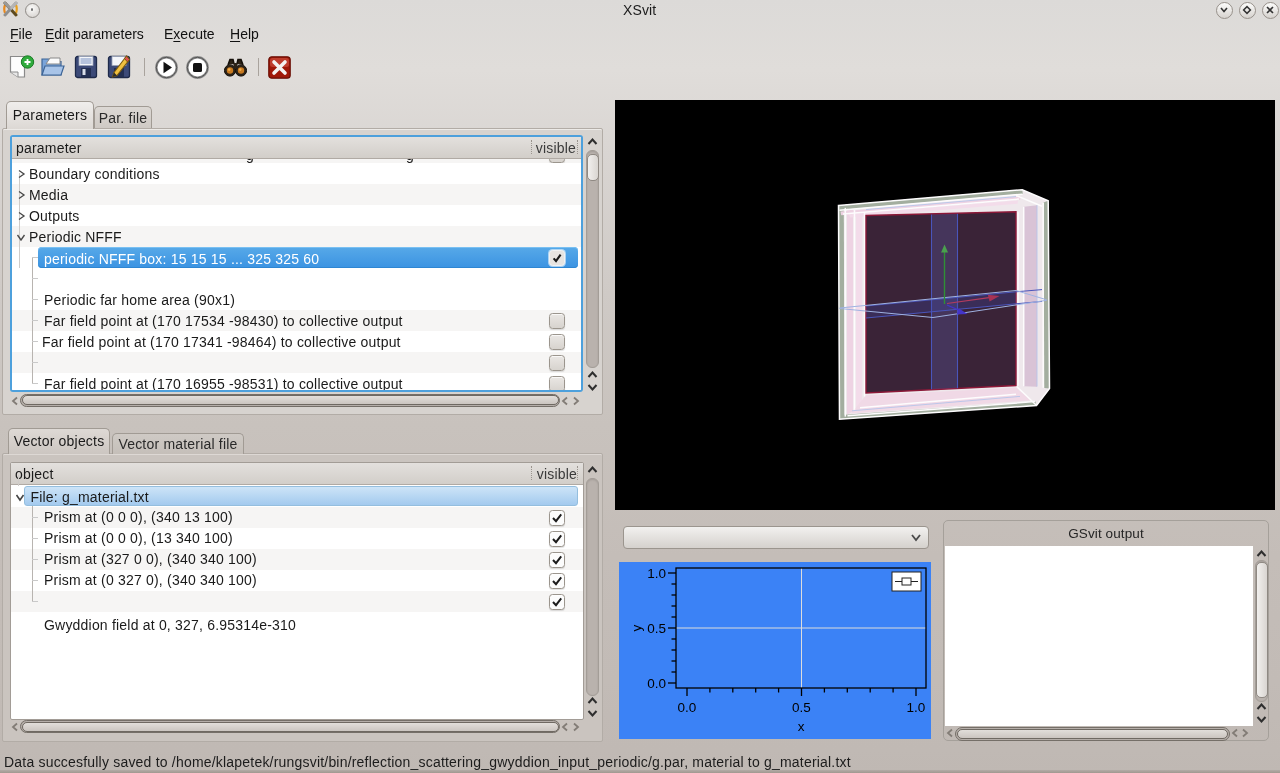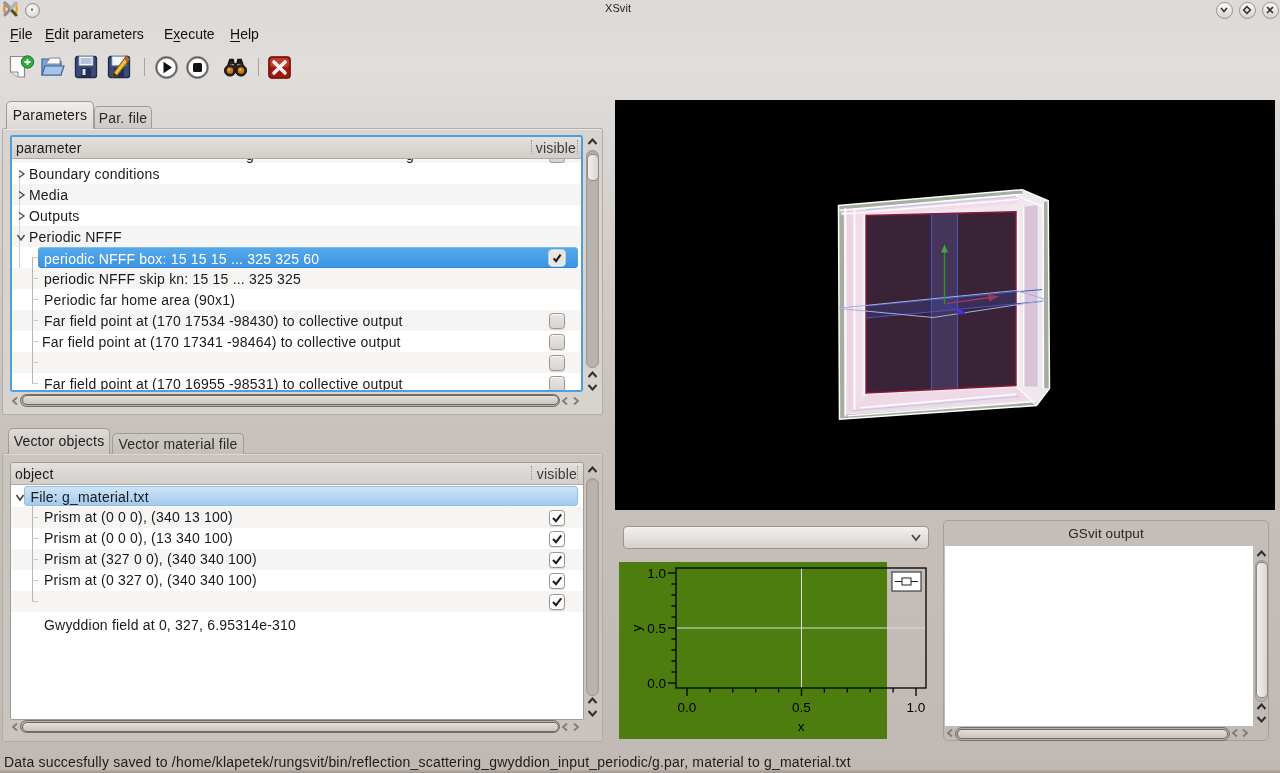--- a/index.html
+++ b/index.html
@@ -27,21 +27,21 @@
 .htrough{position:absolute;background:#b5aea9;border:1px solid #756f68;border-radius:7px;}
 
 .tab{position:absolute;border:1px solid #a19b94;border-bottom:none;border-radius:5px 5px 0 0;font-size:14px;color:#1a1a1a;text-align:center;letter-spacing:0.2px;}
 .page{position:absolute;border:1px solid #b2aca6;border-radius:2px;}
 .menu{position:absolute;top:26px;font-size:14px;color:#111;}
 .menu u{text-decoration-thickness:1px;text-underline-offset:2px;}
 </style>
 </head>
 <body>
 
-<div class="txt" style="left:605px;top:3px;font-size:11px;">XSvit</div>
+<div class="txt" style="left:623px;top:3px;font-size:14px;">XSvit</div>
 
 <svg class="abs" style="left:3px;top:1px;" width="15" height="16" viewBox="0 0 15 16">
   <path d="M2 4 Q0.5 8 2 12" stroke="#e8891f" stroke-width="2.2" fill="none"></path>
   <path d="M13 4 Q14.5 8 13 12" stroke="#e8a01f" stroke-width="2.2" fill="none"></path>
   <path d="M2 2 L13 14" stroke="#5d4a1e" stroke-width="3" stroke-linecap="round"></path>
   <path d="M13 2 L2 14" stroke="#8f8f8f" stroke-width="3" stroke-linecap="round"></path>
   <path d="M13 2 L8.5 6.8" stroke="#b5b5b5" stroke-width="3" stroke-linecap="round"></path>
   <path d="M2 2 L6 6.2" stroke="#9a9a9a" stroke-width="3" stroke-linecap="round"></path>
 </svg>
 
@@ -184,23 +184,20 @@
     </div>
   <div class="trow" style="top:89px;background:#f6f5f4;">
       <span class="rowtext" style="left:17px;text-align:right;">Periodic NFFF</span>
     </div>
   <div class="trow" style="top:110px;background:#fff;"></div>
   <div class="abs" style="left:25.5px;top:110px;width:540.5px;height:20.5px;border-radius:4px;background:linear-gradient(#57a9e8,#3b93e2);box-shadow:inset 0 1px 0 #79c0f2, inset 0 -1px 0 #2e86d2;"></div>
   <span class="rowtext" style="left:32px;top:114.5px;color:#fff;">periodic NFFF box: 15 15 15 ... 325 325 60</span>
   <div class="cb" style="left:536.5px;top:113px;background:#e7e4e1;border:1px solid #f2f2f2;box-shadow:0 0 0 1px rgba(255,255,255,0.55);"><svg width="14" height="14" viewBox="0 0 14 14">
         <path d="M3.6 7.4 L6 10 L10.6 3.6" fill="none" stroke="#191919" stroke-width="2.1"></path>
       </svg></div>
-  <div class="trow" style="top:131px;background:#f6f5f4;">
-      <span class="rowtext" style="left:32px;">periodic NFFF skip kn: 15 15 ... 325 325</span>
-    </div>
   <div class="trow" style="top:152px;background:#fff;">
       <span class="rowtext" style="left:32px;">Periodic far home area (90x1)</span>
     </div>
   <div class="trow" style="top:173px;background:#f6f5f4;">
       <span class="rowtext" style="left:32px;">Far field point at (170 17534 -98430) to collective output</span>
       <div class="cb" style="left:536.5px;top:3px;"></div>
     </div>
   <div class="trow" style="top:194px;background:#fff;">
       <span class="rowtext" style="left:30px;">Far field point at (170 17341 -98464) to collective output</span>
       <div class="cb" style="left:536.5px;top:3px;"></div>
@@ -379,21 +376,21 @@
   <polygon points="967.5,314 958.8,308.2 956.6,314.4" fill="#4434c8"></polygon>
 </svg>
 </div>
 
 <div class="abs" style="left:623px;top:526px;width:304px;height:21px;border:1px solid #9b958e;border-radius:4px;background:linear-gradient(#f2f1ef,#d5d1cd);">
 <svg class="abs" style="right:6px;top:6px;" width="12" height="9" viewBox="0 0 12 9">
       <path d="M2 2 L6 7 L10 2" fill="none" stroke="#4a4a4a" stroke-width="1.8"></path>
     </svg>
 </div>
 
-<div class="abs" style="left:619px;top:562px;width:268px;height:177px;background:#4d7c0f;">
+<div class="abs" style="left:619px;top:562px;width:312px;height:177px;background:#3b82f6;">
 <svg width="312" height="177" viewBox="619 562 312 177" id="plot" font-family="Liberation Sans, sans-serif">
   <line x1="801.5" y1="568" x2="801.5" y2="688" stroke="#dcdcdc" stroke-width="1"></line>
   <line x1="676" y1="628" x2="926" y2="628" stroke="#dcdcdc" stroke-width="1"></line>
   <rect x="676" y="568" width="250" height="120" fill="none" stroke="#000" stroke-width="1.3"></rect>
 
   <g stroke="#000" stroke-width="1.3">
     <line x1="687" y1="688" x2="687" y2="696"></line>
         <line x1="801.5" y1="688" x2="801.5" y2="696"></line>
         <line x1="916" y1="688" x2="916" y2="696"></line>
     <line x1="709.9" y1="688" x2="709.9" y2="692.5"></line>

